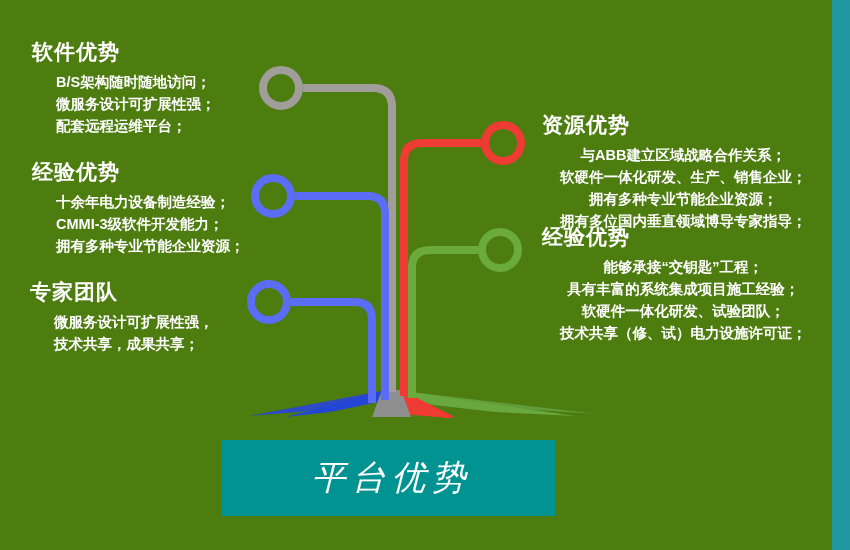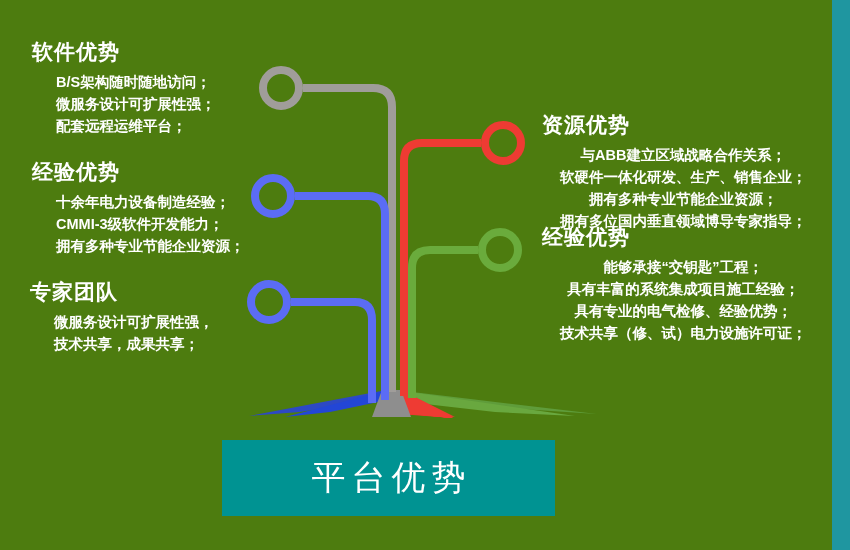--- a/index.html
+++ b/index.html
@@ -56,20 +56,21 @@
 
   
   #platform-box{
     position:absolute;
     left:222px; top:440px;
     width:333px; height:76px;
     background:#009392;
     display:flex;
     align-items:center;
     justify-content:center;
+    font-style:italic;
   }
   #platform-label{
     color:#ffffff;
     font-size:34px;
     font-weight:normal;
     letter-spacing:6px;
     text-indent:6px;
   }
 </style>
 </head>
@@ -164,21 +165,21 @@
       <li>拥有多种专业节能企业资源；</li>
       <li>拥有多位国内垂直领域博导专家指导；</li>
     </ul>
   </div>
 
   <div class="group right" id="grp-engineer">
     <div class="group-title">经验优势</div>
     <ul class="group-lines">
       <li>能够承接“交钥匙”工程；</li>
       <li>具有丰富的系统集成项目施工经验；</li>
-      <li>具有专业的电气检修、经验优势；</li>
+      <li>软硬件一体化研发、试验团队；</li>
       <li>技术共享（修、试）电力设施许可证；</li>
     </ul>
   </div>
 
   <div id="platform-box">
     <span id="platform-label">平台优势</span>
   </div>
 
 </div>
 

